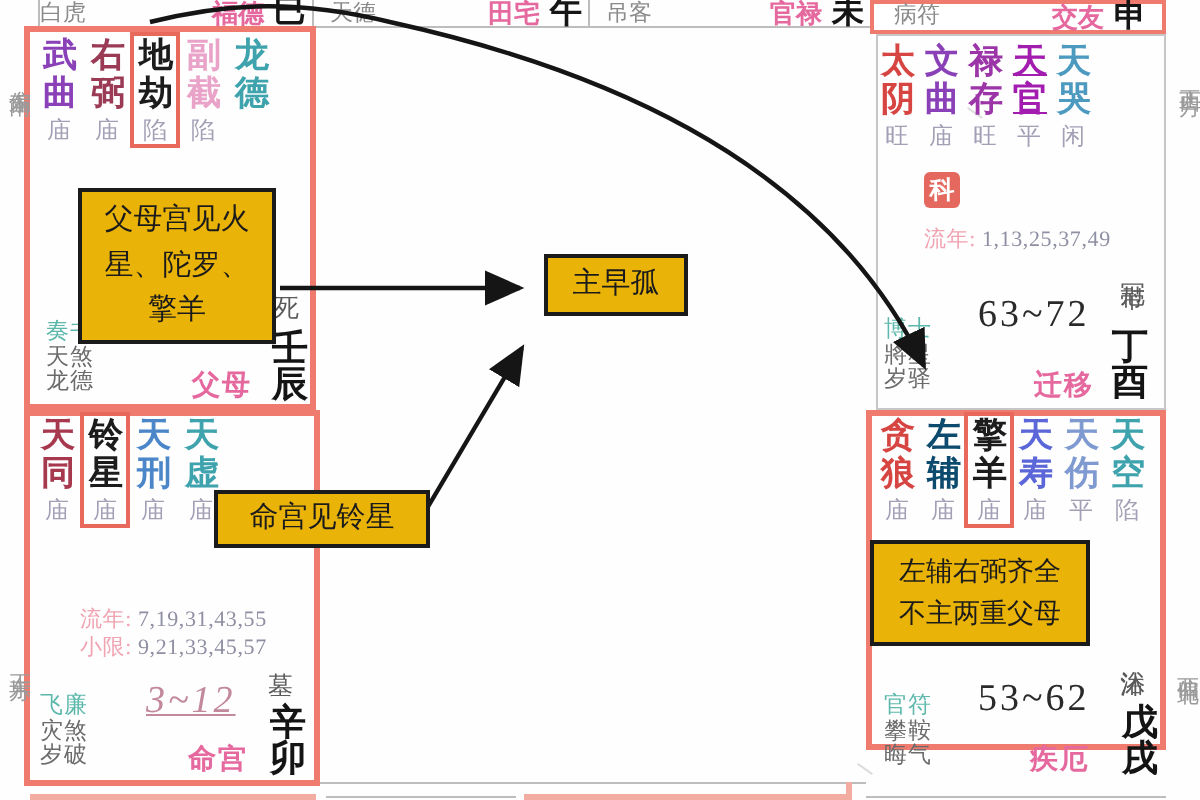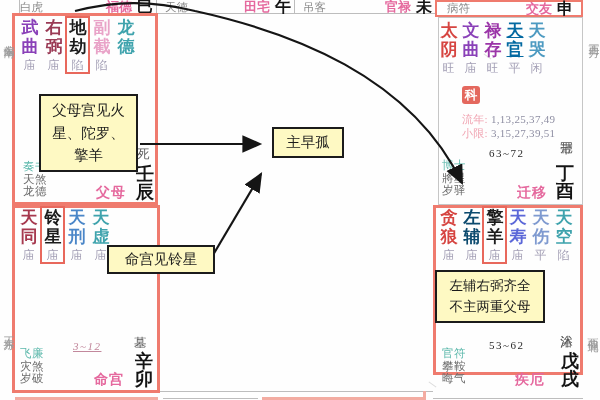--- a/index.html
+++ b/index.html
@@ -32,29 +32,29 @@
   .boxed{outline:2px solid #e8685c;outline-offset:1px;}
 
   .badge{position:absolute;width:18px;height:18px;background:#e4685e;color:#fff;font-size:12.5px;font-weight:700;border-radius:3px;display:flex;align-items:center;justify-content:center;}
 
   .numline{position:absolute;font-family:"Liberation Serif",serif;font-size:11px;color:#8f8fa3;white-space:nowrap;letter-spacing:0.3px;}
   .numline .lbl{color:#f0a3b1;margin-right:3px;}
 
   .gods{position:absolute;font-size:11.5px;line-height:1.1;letter-spacing:0.5px;color:#6b6b6b;}
   .gods .g0{color:#5cb8ab;}
 
-  .age{position:absolute;font-family:"Liberation Serif",serif;font-size:11px;color:#2a2a2a;letter-spacing:1.5px;white-space:nowrap;}
+  .age{position:absolute;font-family:"Liberation Serif",serif;font-size:19px;color:#2a2a2a;letter-spacing:1.5px;white-space:nowrap;}
   .age-early{color:#c2889c;font-style:italic;text-decoration:underline;}
 
   .palace{position:absolute;font-size:14px;font-weight:700;color:#e5699e;letter-spacing:1px;white-space:nowrap;}
   .stage{position:absolute;color:#5a5a5a;font-size:12.5px;line-height:1.15;}
   .sb{position:absolute;width:20px;text-align:center;font-size:18px;font-weight:700;color:#141414;line-height:18px;}
   .sb span{display:block;}
 
-  .callout{position:absolute;background:#fef9c3;border:2px solid #1b1b1b;color:#1b1b1b;text-align:center;white-space:pre-line;z-index:6;display:flex;align-items:center;justify-content:center;font-size:14.5px;line-height:1.55;padding:2px 6px;}
+  .callout{position:absolute;background:#eab308;border:2px solid #1b1b1b;color:#1b1b1b;text-align:center;white-space:pre-line;z-index:6;display:flex;align-items:center;justify-content:center;font-size:14.5px;line-height:1.55;padding:2px 6px;}
 
   .gline{position:absolute;background:#bdbdbd;z-index:0;}
   .redline{position:absolute;background:#f3aca2;z-index:0;}
   .wm{position:absolute;width:9px;height:1px;background:#dcdcdc;transform:rotate(35deg);z-index:0;}
 
   svg.overlay{position:absolute;left:0;top:0;z-index:5;pointer-events:none;}
 </style>
 </head>
 <body>
 
@@ -150,31 +150,30 @@
     </div>
     <div class="star">
       <div class="sname" style="color: rgb(138, 65, 184);">文曲</div>
       <div class="sstat">庙</div>
     </div>
     <div class="star">
       <div class="sname" style="color: rgb(155, 53, 168);">禄存</div>
       <div class="sstat">旺</div>
     </div>
     <div class="star">
-      <div class="sname" style="color: #0369a1; text-decoration: underline;">天官</div>
+      <div class="sname" style="color: #a21caf; text-decoration: underline;">天官</div>
       <div class="sstat">平</div>
     </div>
     <div class="star">
       <div class="sname" style="color: rgb(77, 154, 193);">天哭</div>
       <div class="sstat">闲</div>
     </div>
   </div>
   <div class="badge" style="left:23px;top:68px;">科</div>
   <div class="numline" style="left:23px;top:94px;"><span class="lbl">流年:</span><span>1,13,25,37,49</span></div>
-  <div class="numline" style="left:23px;top:108px;"><span class="lbl">小限:</span><span>3,15,27,39,51</span></div>
   <div class="age" style="left:50px;top:129px;">63~72</div>
   <div class="gods" style="left:3px;top:141px;">
     <div class="g0">博士</div>
     <div>將星</div>
     <div>岁驿</div>
   </div>
   <div class="palace" style="left:78px;top:166px;text-align:center;">迁移</div>
   <div class="stage vtext" style="left:120px;top:114px;">冠带</div>
   <div class="sb" style="left:116px;top:146px;">
     <span>丁</span>
@@ -194,20 +193,22 @@
     </div>
     <div class="star">
       <div class="sname" style="color: rgb(74, 134, 200);">天刑</div>
       <div class="sstat">庙</div>
     </div>
     <div class="star">
       <div class="sname" style="color: rgb(63, 163, 173);">天虚</div>
       <div class="sstat">庙</div>
     </div>
   </div>
+  <div class="numline" style="left:25px;top:94px;"><span class="lbl">流年:</span><span>7,19,31,43,55</span></div>
+  <div class="numline" style="left:25px;top:108px;"><span class="lbl">小限:</span><span>9,21,33,45,57</span></div>
   <div class="age age-early" style="left:58px;top:132px;">3~12</div>
   <div class="gods" style="left:5px;top:139px;">
     <div class="g0">飞廉</div>
     <div>灾煞</div>
     <div>岁破</div>
   </div>
   <div class="stage" style="left:119px;top:128px;">墓</div>
   <div class="palace" style="left:79px;top:163px;">命宫</div>
   <div class="sb" style="left:119px;top:144px;">
     <span>辛</span>

